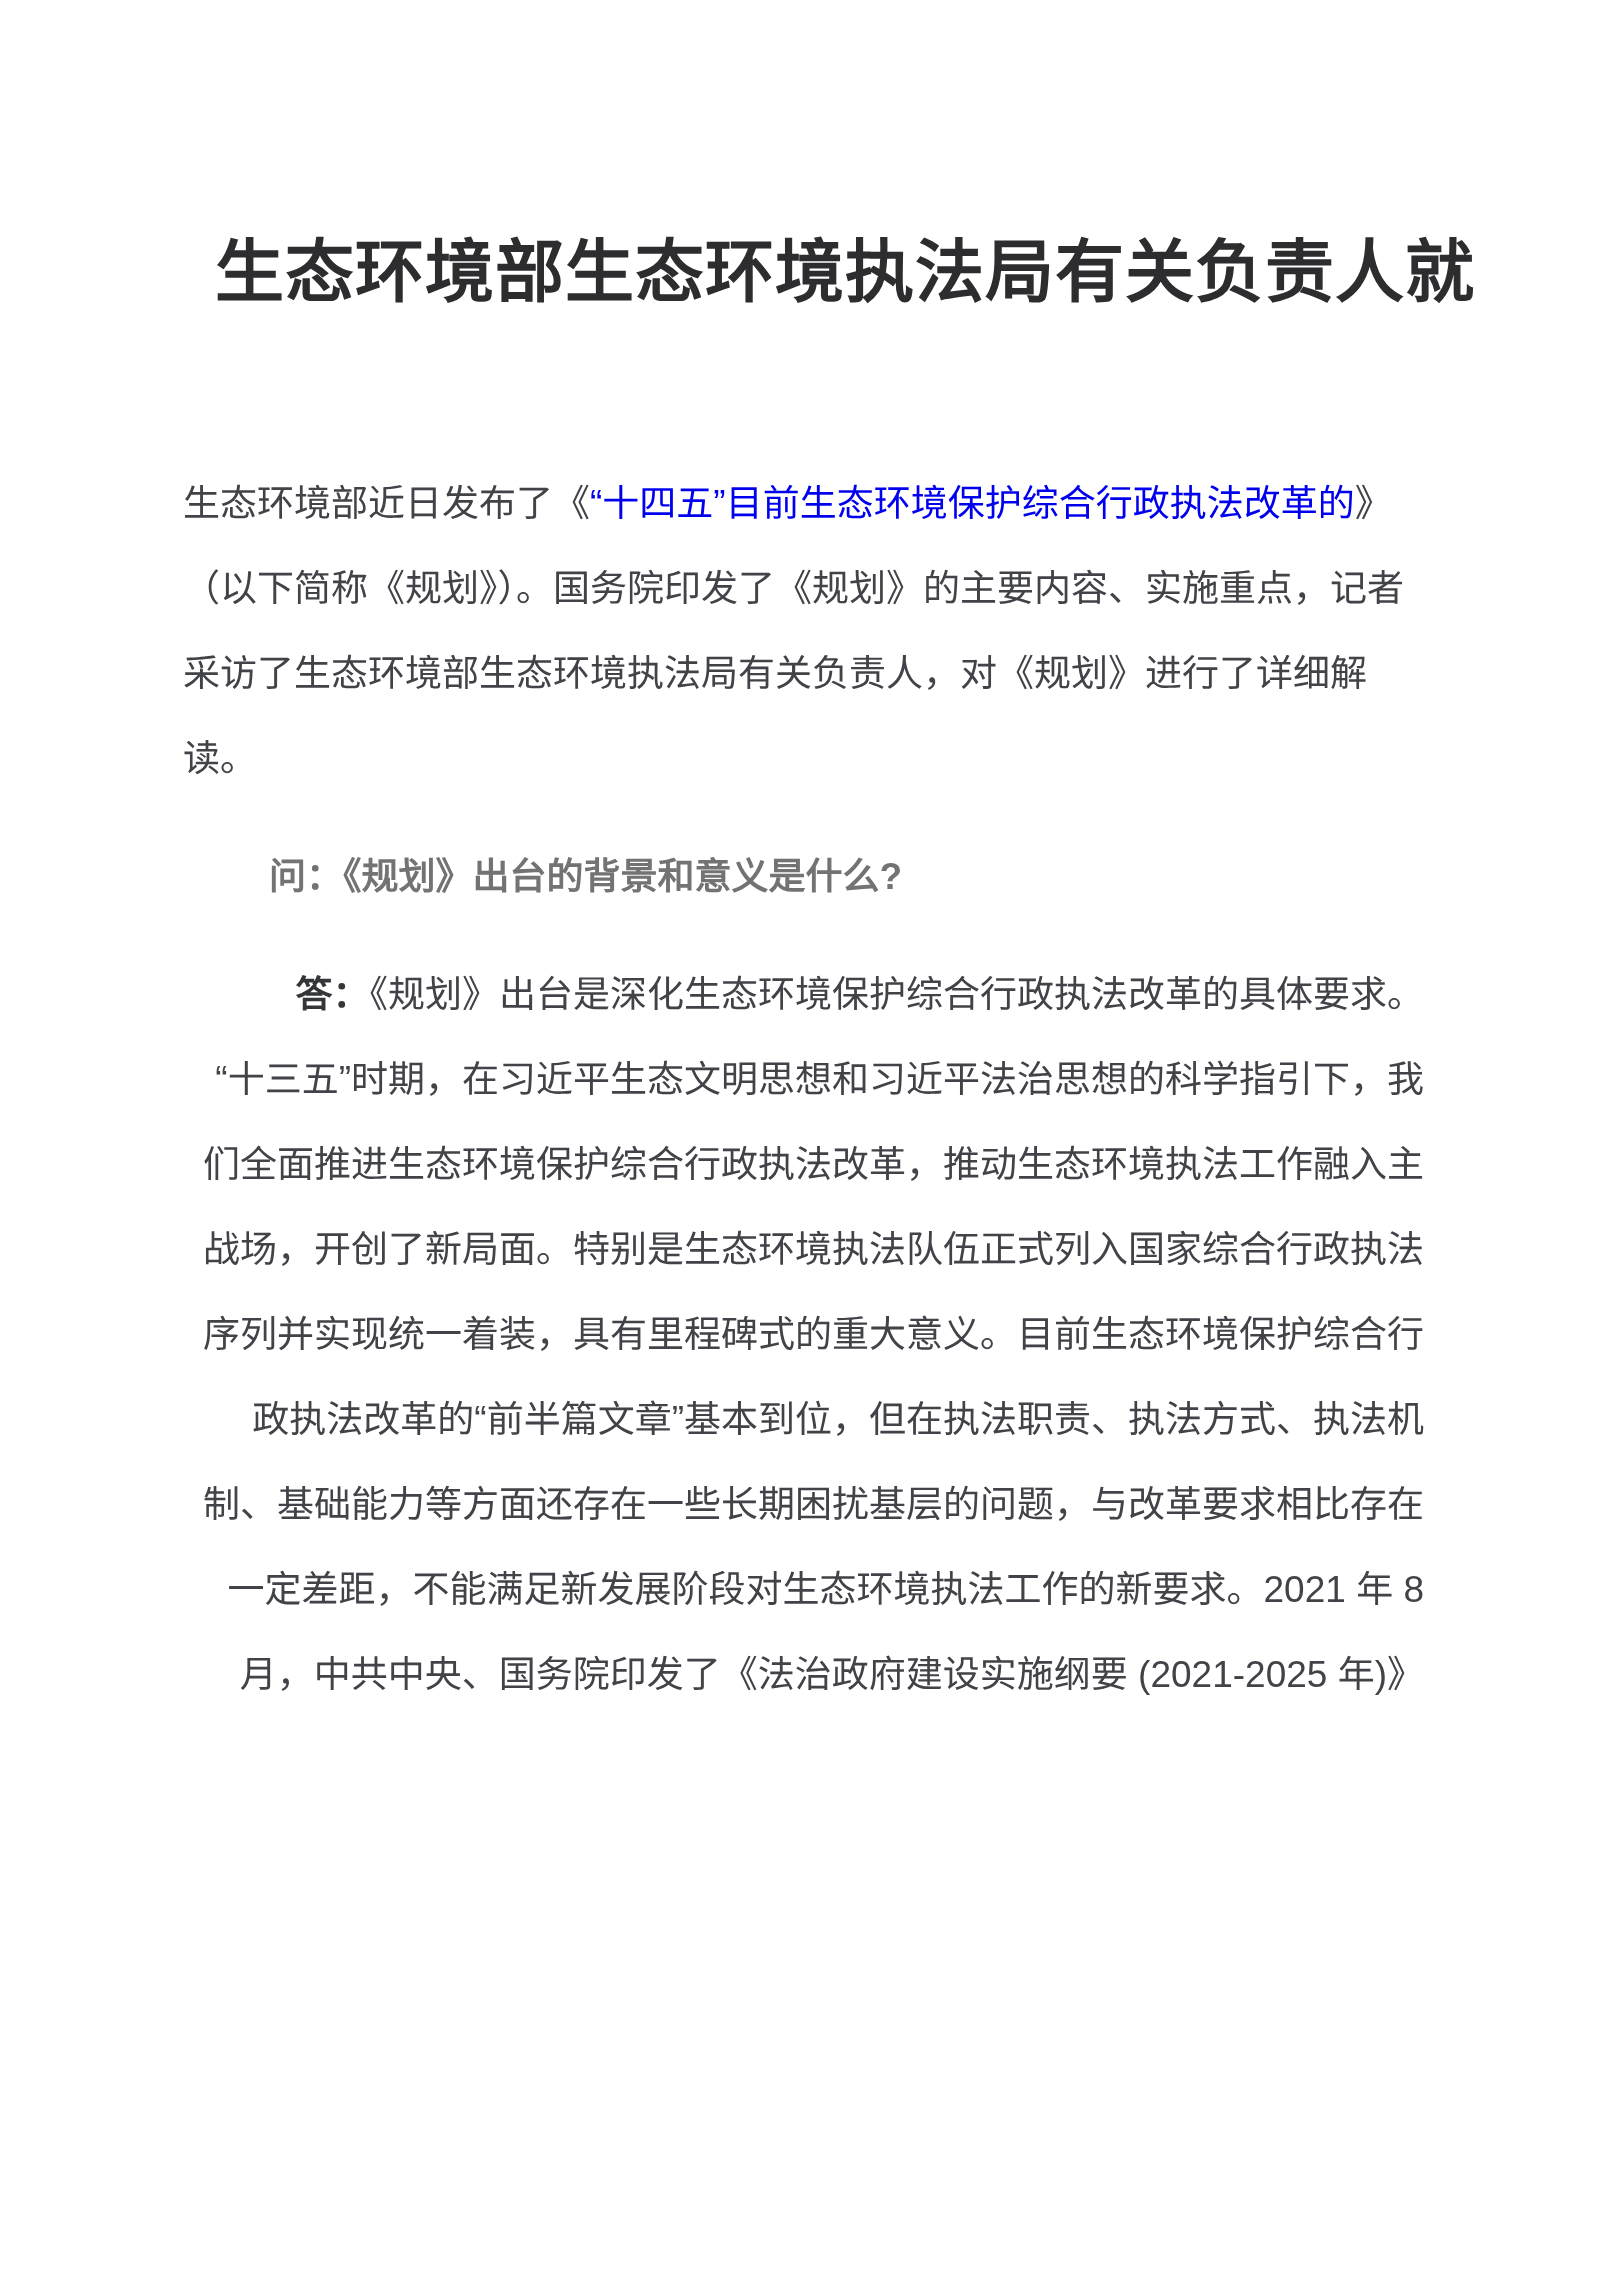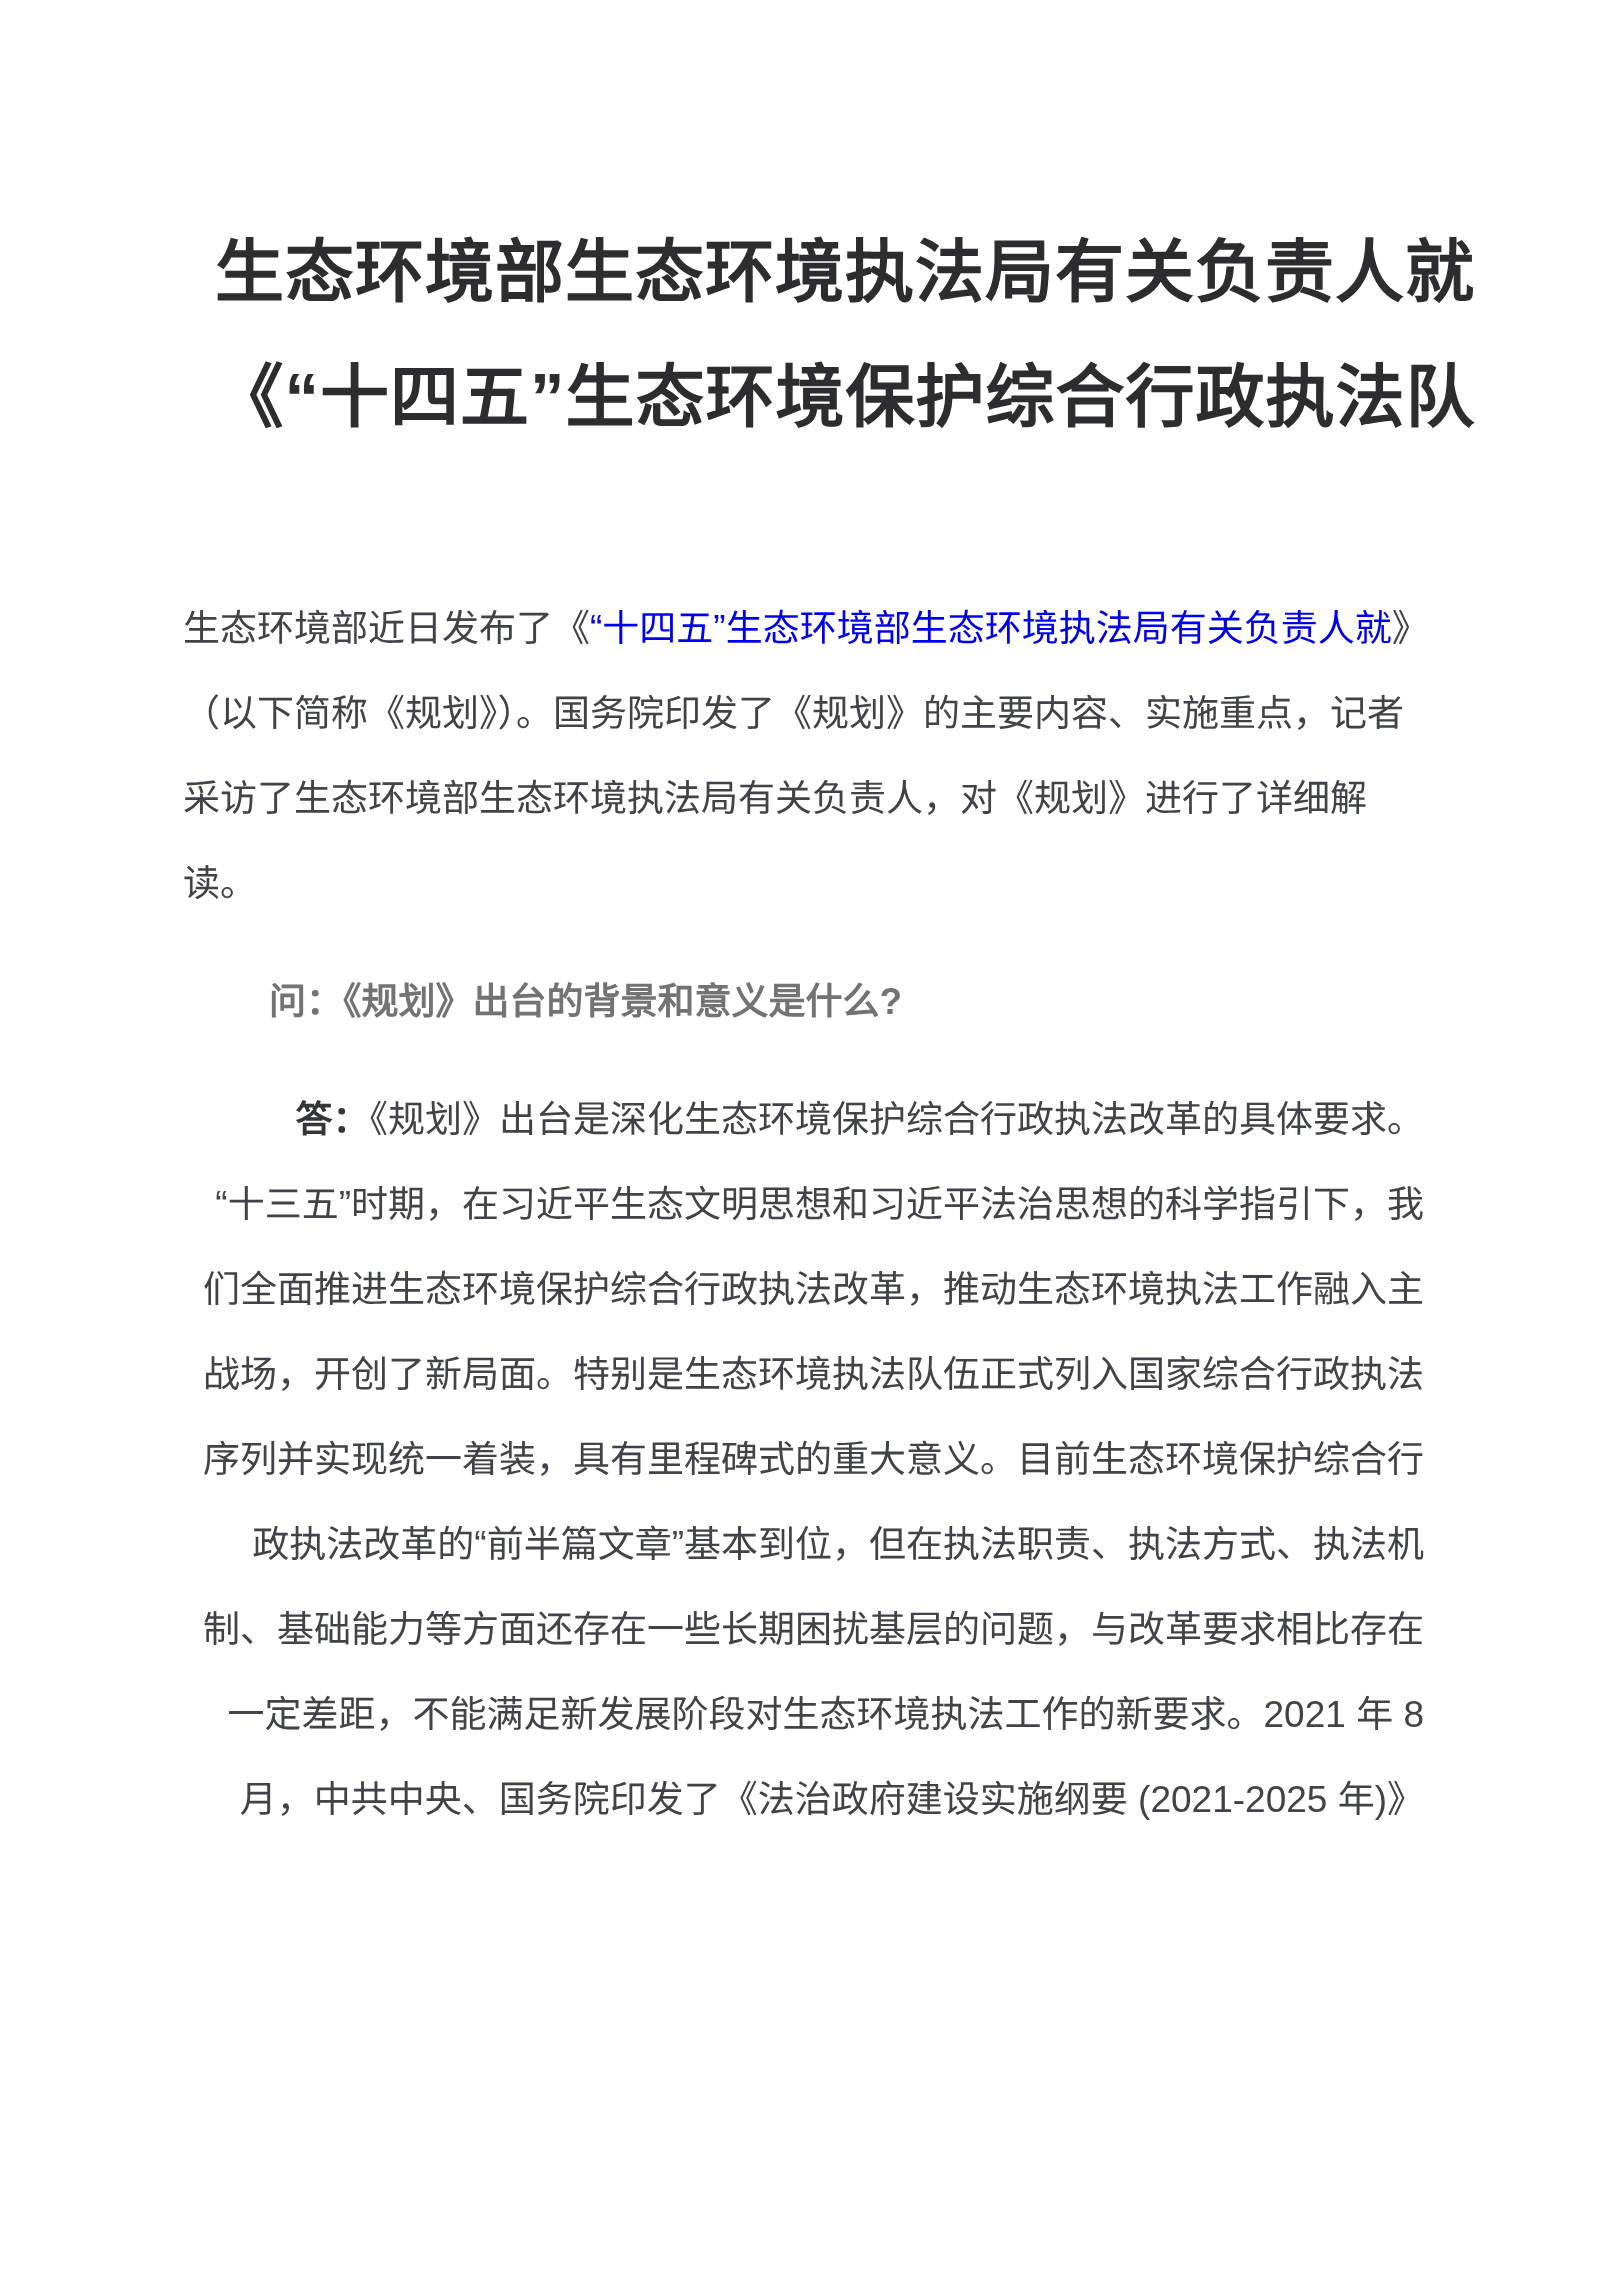--- a/index.html
+++ b/index.html
@@ -60,23 +60,22 @@
     cursor: pointer;
   }
 </style>
 </head>
 <body>
 
 <div class="doc">
 
   <h1 class="title">
       <span class="tline">生态环境部生态环境执法局有关负责人就</span>
-      <span class="tline">《“十四五”生态环境保护综合行政执法队</span>
     </h1>
 
-  <p class="body-p intro"><span>生态环境部近日发布了《</span><a class="link">“十四五”生态环境部生态环境执法局有关负责人就</a><span>》（以下简称《规划》）。国务院印发了《规划》的主要内容、实施重点，记者采访了生态环境部生态环境执法局有关负责人，对《规划》进行了详细解读。</span></p>
+  <p class="body-p intro"><span>生态环境部近日发布了《</span><a class="link">“十四五”目前生态环境保护综合行政执法改革的</a><span>》（以下简称《规划》）。国务院印发了《规划》的主要内容、实施重点，记者采访了生态环境部生态环境执法局有关负责人，对《规划》进行了详细解读。</span></p>
 
   <p class="body-p question">问：《规划》出台的背景和意义是什么?</p>
 
   <p class="body-p answer"><strong class="answer-label">答：</strong><span>《规划》出台是深化生态环境保护综合行政执法改革的具体要求。“十三五”时期，在习近平生态文明思想和习近平法治思想的科学指引下，我们全面推进生态环境保护综合行政执法改革，推动生态环境执法工作融入主战场，开创了新局面。特别是生态环境执法队伍正式列入国家综合行政执法序列并实现统一着装，具有里程碑式的重大意义。目前生态环境保护综合行政执法改革的“前半篇文章”基本到位，但在执法职责、执法方式、执法机制、基础能力等方面还存在一些长期困扰基层的问题，与改革要求相比存在一定差距，不能满足新发展阶段对生态环境执法工作的新要求。2021 年 8 月，中共中央、国务院印发了《法治政府建设实施纲要 (2021-2025 年)》</span></p>
 
 </div>
 
 
 </body></html>

